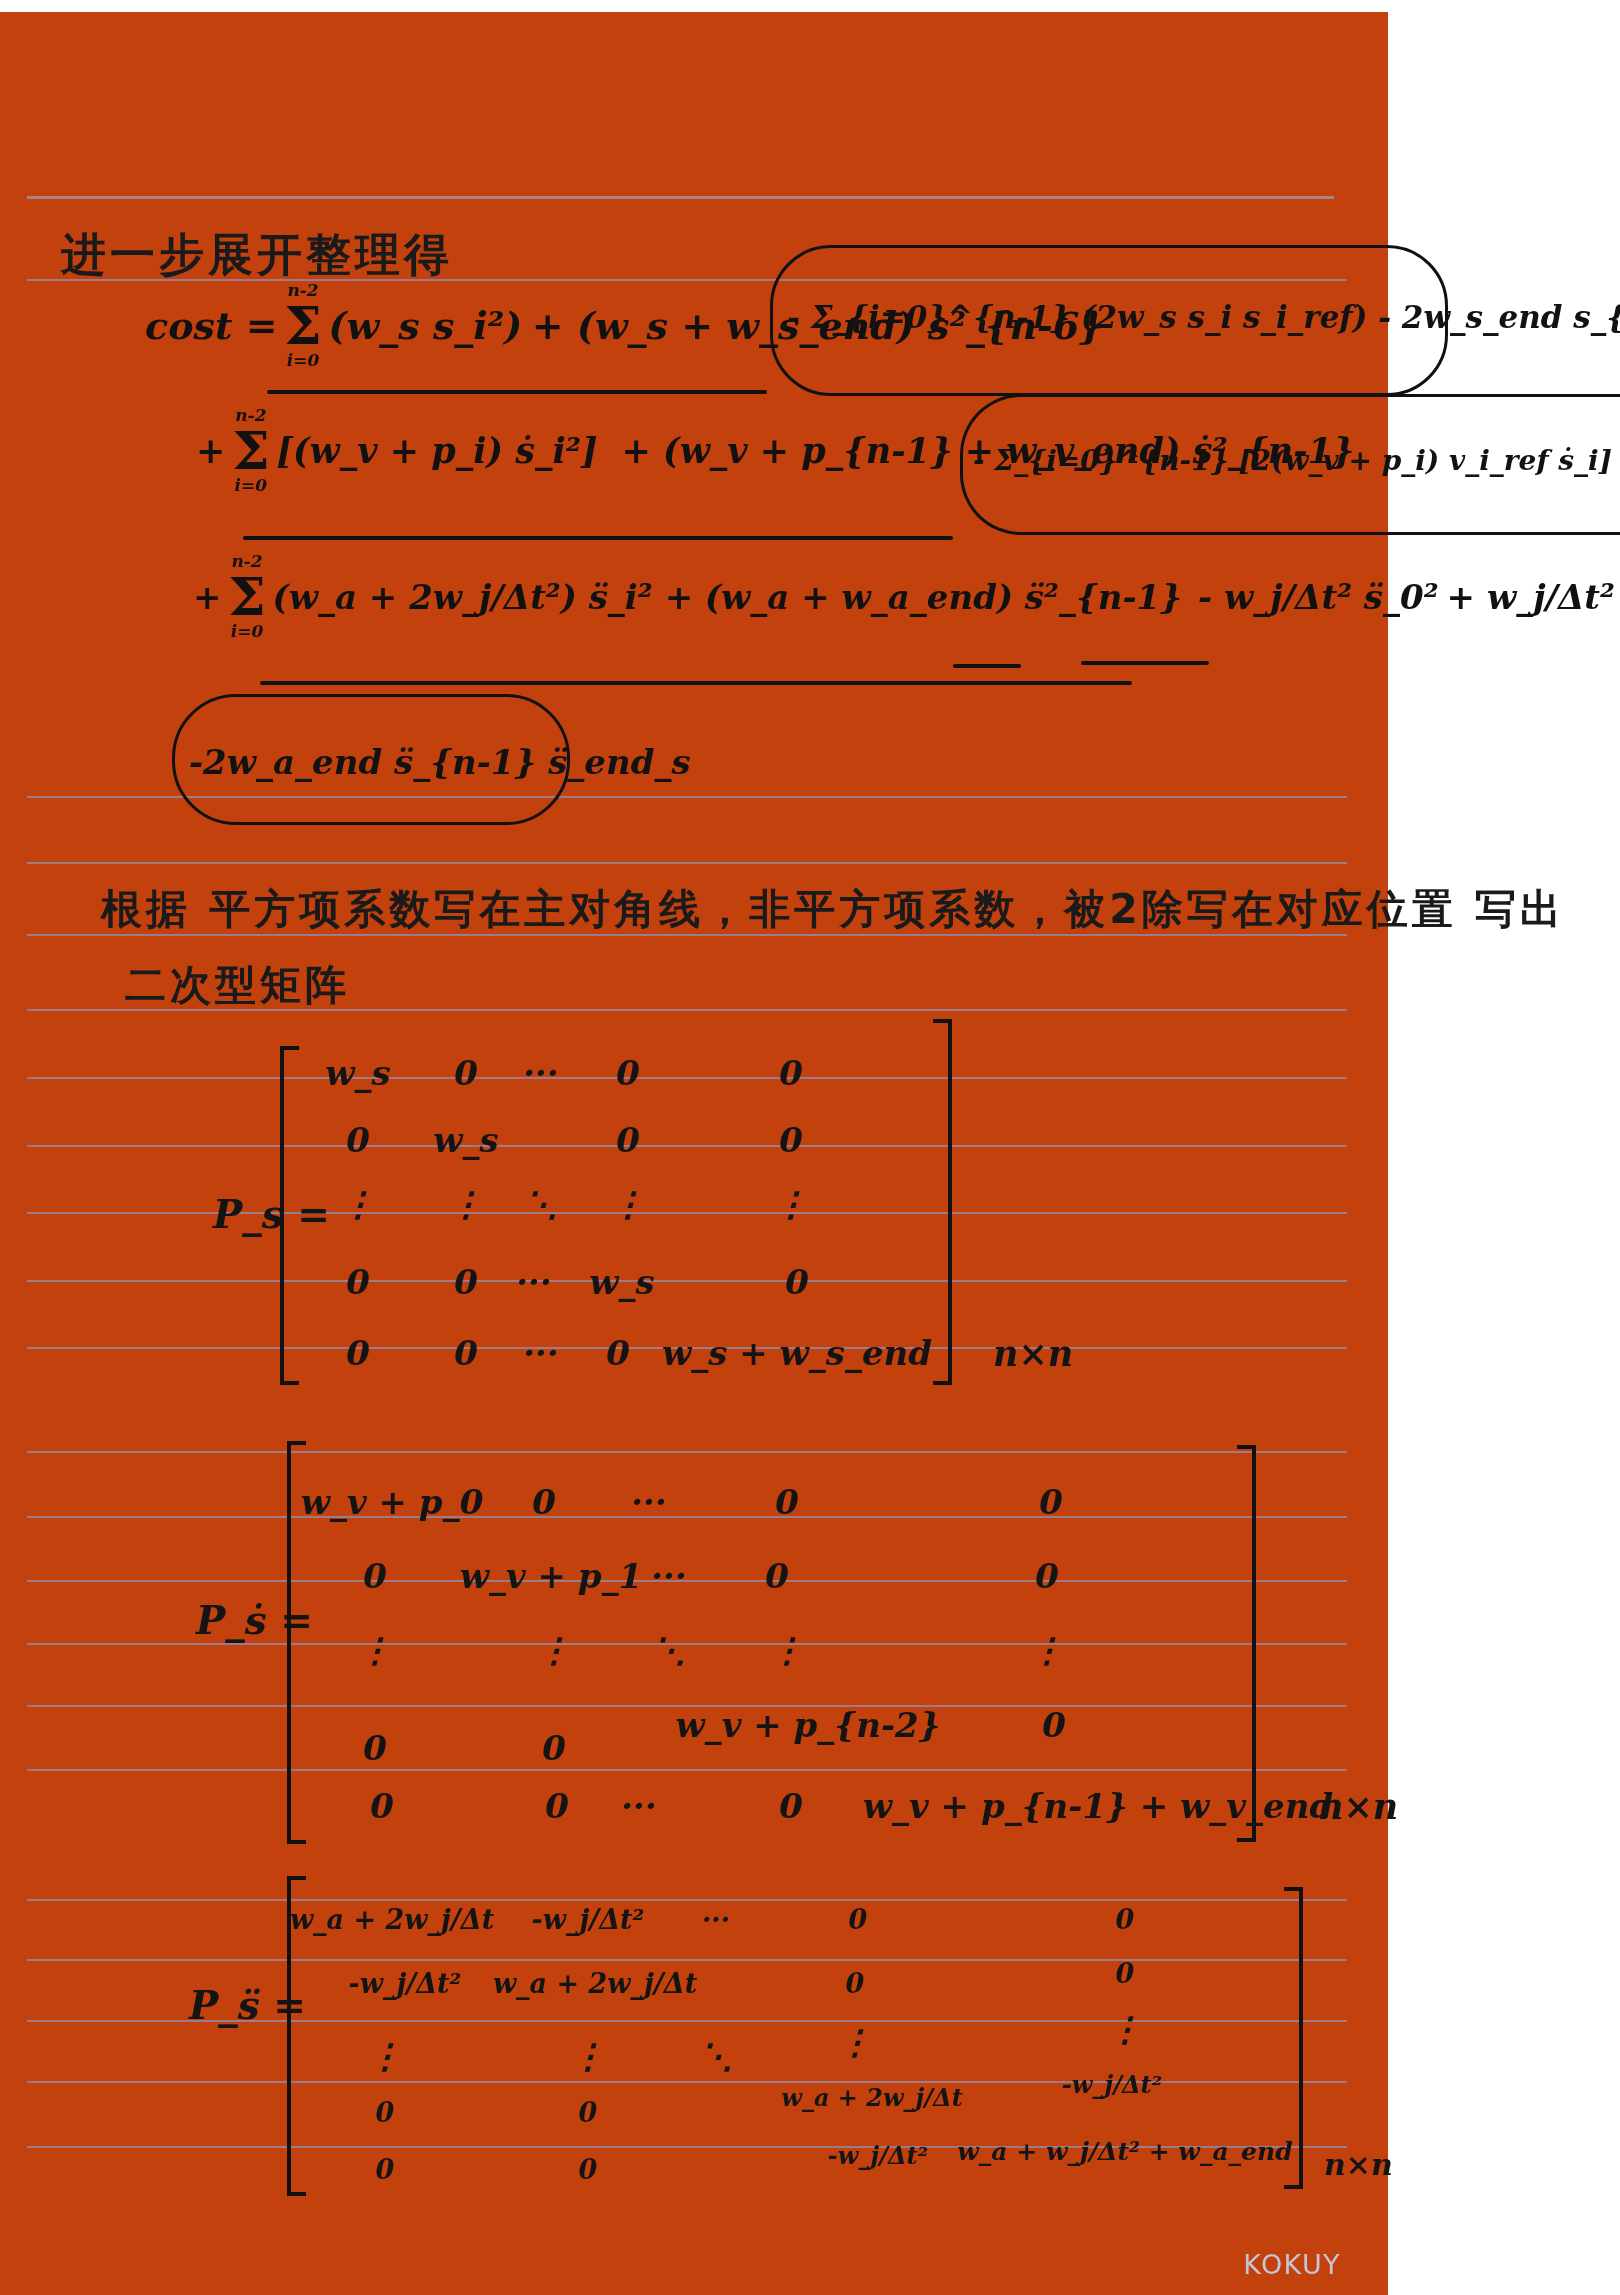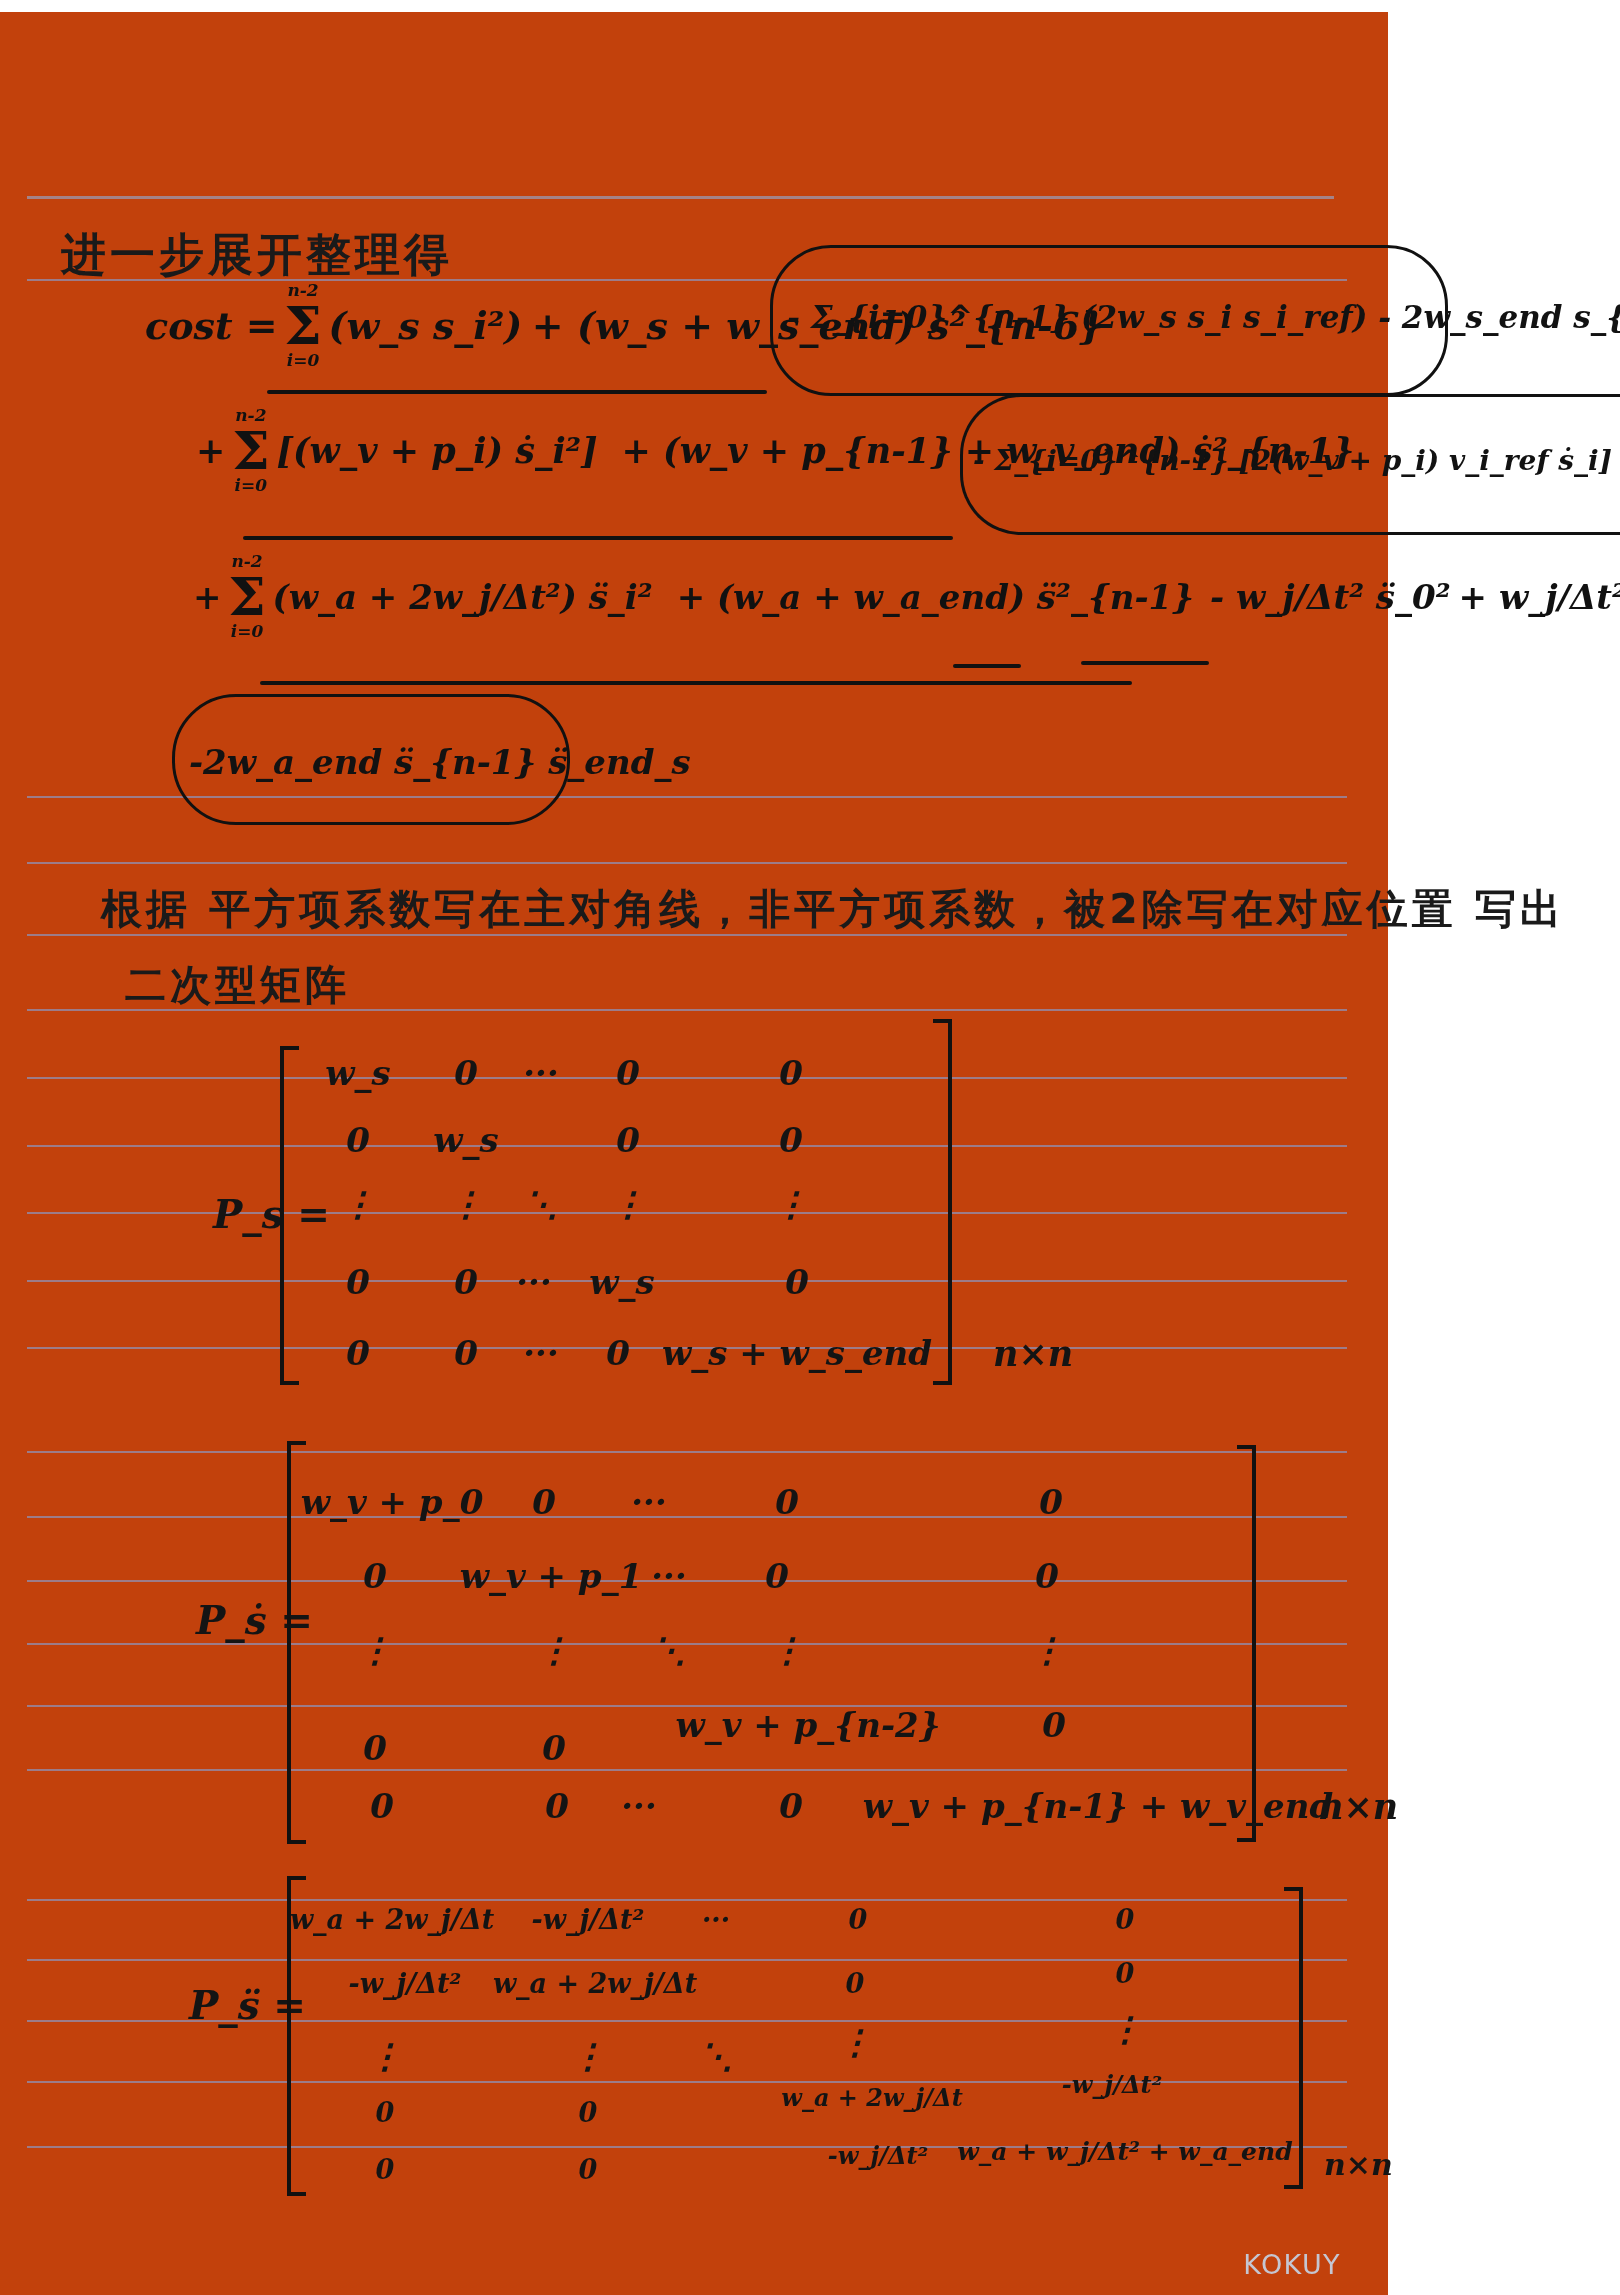--- a/index.html
+++ b/index.html
@@ -83,21 +83,21 @@
   <div class="hand" style="left:973px; top:432px; font-size:28px;">- Σ_{i=0}^{n-1} [2(w_v + p_i) v_i_ref ṡ_i] - 2w_v_end ṡ_{n-1} ṡ_end_s</div>
 
   <div class="eqline" style="left:193px; top:541px; font-size:34px;">
     <span>+</span>
     <span class="sum">
       <span class="lim">n-2</span>
       <span class="sig">Σ</span>
       <span class="lim">i=0</span>
     </span>
     <span>(w_a + 2w_j/Δt²) s̈_i²</span>
-    <span style="margin-left:24px">+ (w_a + w_a_end) s̈²_{n-1}</span>
+    <span style="margin-left:12px">+ (w_a + w_a_end) s̈²_{n-1}</span>
     <span style="margin-left:16px">- w_j/Δt² s̈_0²</span>
     <span style="margin-left:8px">+ w_j/Δt² s̈²_{n-1}</span>
 
   </div>
   <div class="uline" style="left:260px; top:669px; width:872px;"></div>
   <div class="uline" style="left:953px; top:652px; width:68px;"></div>
   <div class="uline" style="left:1081px; top:649px; width:128px;"></div>
 
   <div class="circle" style="left:172px; top:682px; width:392px; height:125px; border-radius:64px;"></div>
   <div class="hand" style="left:189px; top:730px; font-size:34px;">-2w_a_end s̈_{n-1} s̈_end_s</div>

